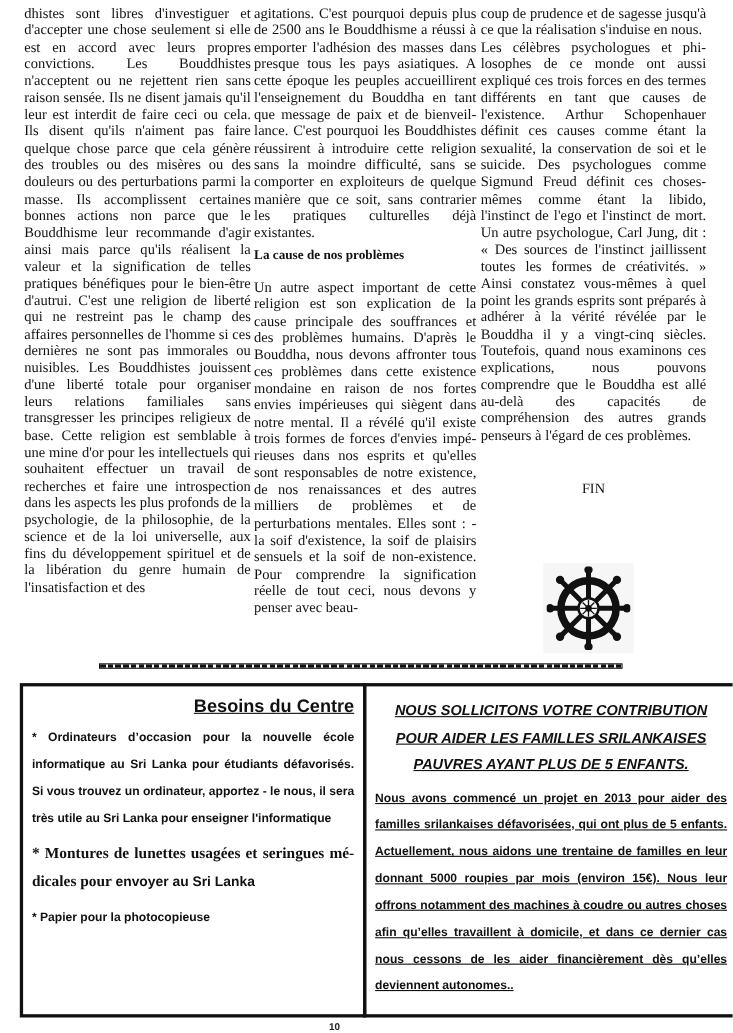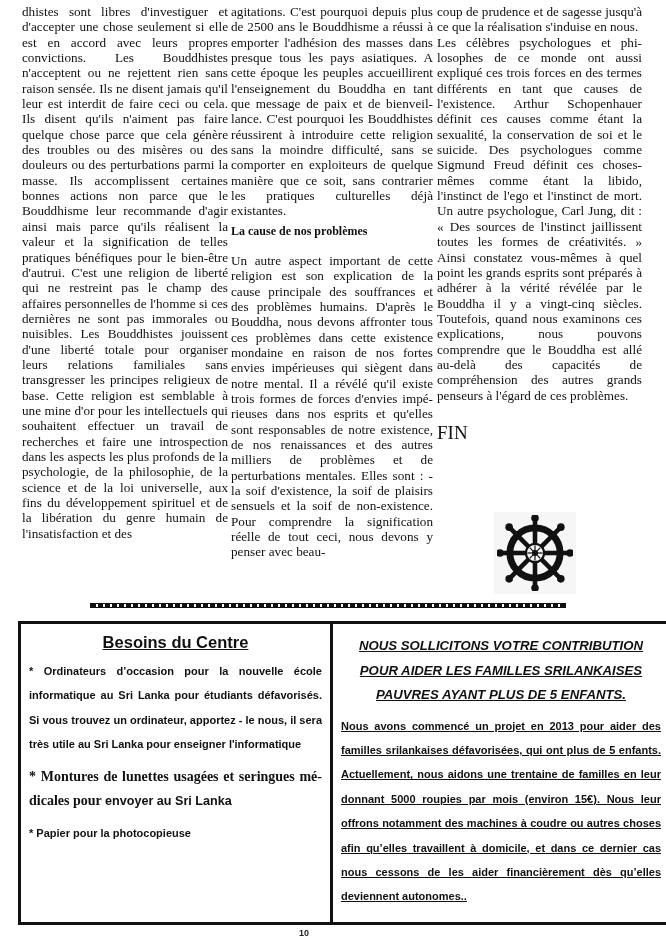--- a/index.html
+++ b/index.html
@@ -15,21 +15,21 @@
   .col p { margin: 0; }
   #col1 { left: 22px; width: 206px; }
   #col2 { left: 231px; width: 202px; }
   #col3 { left: 437px; width: 205px; }
 
   .heading {
     font-family: "Liberation Serif", "DejaVu Serif", serif;
     font-weight: bold; font-size: 12px; line-height: 20px;
     margin: 2px 0 12px 0; text-align: left;
   }
-  .fin { text-align: left; margin-top: 22px; font-size: 19px; }
+  .fin { text-align: center; margin-top: 33px; font-size: 13px; }
 
   .wheel-box {
     position: absolute; left: 494px; top: 512px; width: 82px; height: 82px;
     background: #f6f6f6; display: flex; align-items: center; justify-content: center;
   }
 
   .dash-line {
     position: absolute; left: 90px; top: 603px; width: 476px; height: 5px;
     background: repeating-linear-gradient(90deg, #111 0 5px, #fff 5px 7px);
     border: 1px solid #111; box-sizing: border-box;
@@ -38,21 +38,21 @@
   .box {
     position: absolute; top: 621px; height: 304px;
     border: 3px solid #111; box-sizing: border-box;
     font-family: "Liberation Sans", "DejaVu Sans", sans-serif;
     font-weight: bold;
   }
   #box-left { left: 18px; width: 315px; padding: 8px 8px 0 8px; }
   #box-right { left: 330px; width: 342px; padding: 10px 8px 0 8px; text-decoration: underline; }
 
   .box-title {
-    text-align: center; text-decoration: underline; font-size: 16.5px;
+    text-align: right; text-decoration: underline; font-size: 16.5px;
     line-height: 20px; margin: 0 0 7px 0;
   }
   .box p { margin: 0 0 8px 0; font-size: 11px; line-height: 24.4px; text-align: justify; }
   .box p.it { font-style: italic; }
   .box p.serif-item { font-family: "Liberation Serif", "DejaVu Serif", serif; font-size: 14px; }
   .box p.serif-item span.sans { font-family: "Liberation Sans", "DejaVu Sans", sans-serif; font-size: 12.6px; }
   .right-title {
     text-align: center; font-style: italic; font-size: 13.2px; line-height: 24.5px; margin: 0 0 6px 0;
   }
   .page-num {

